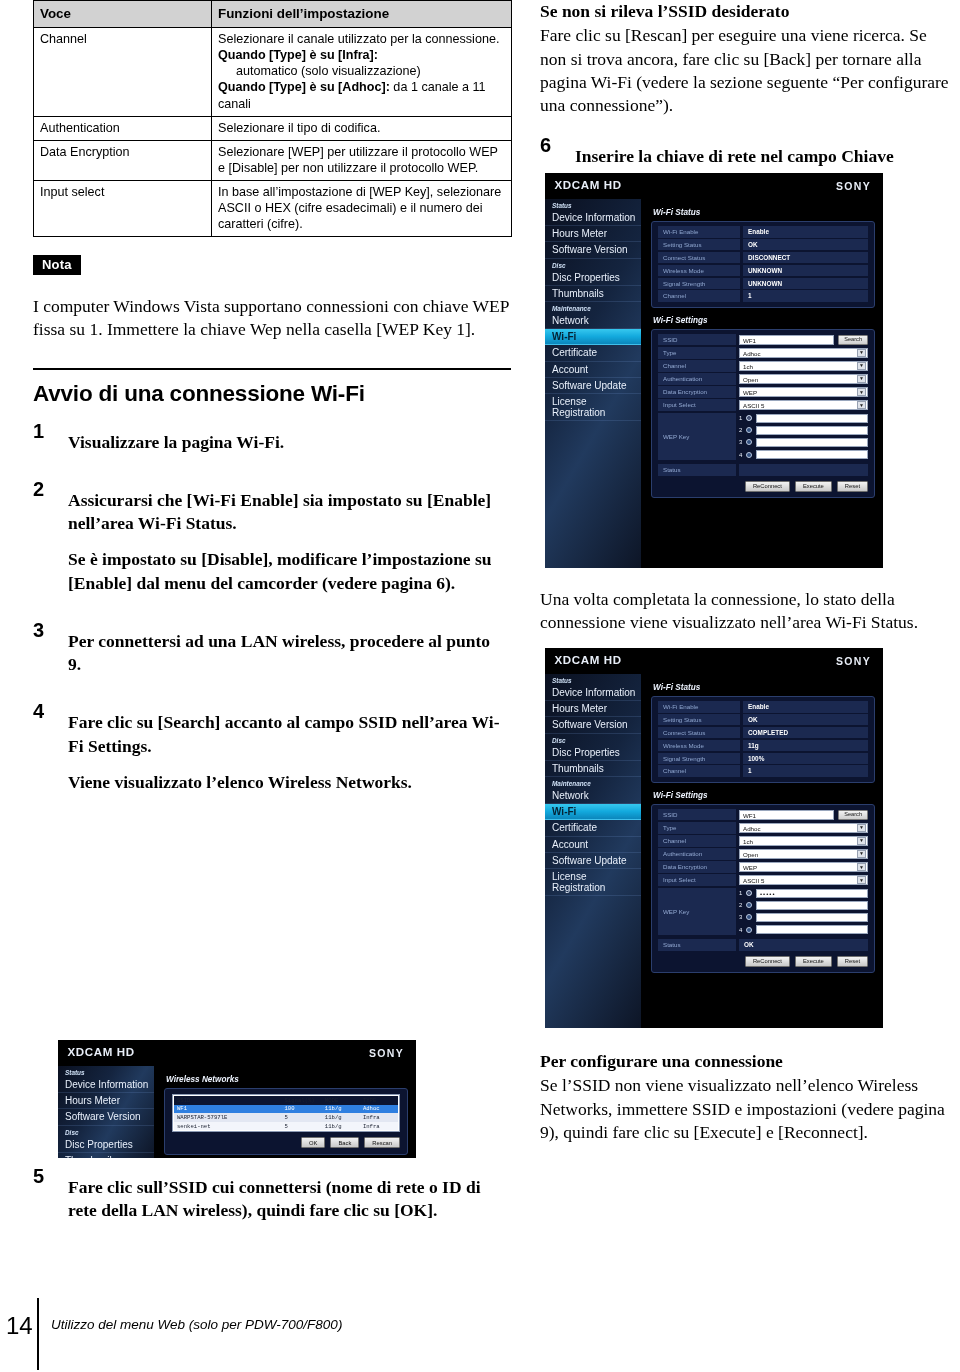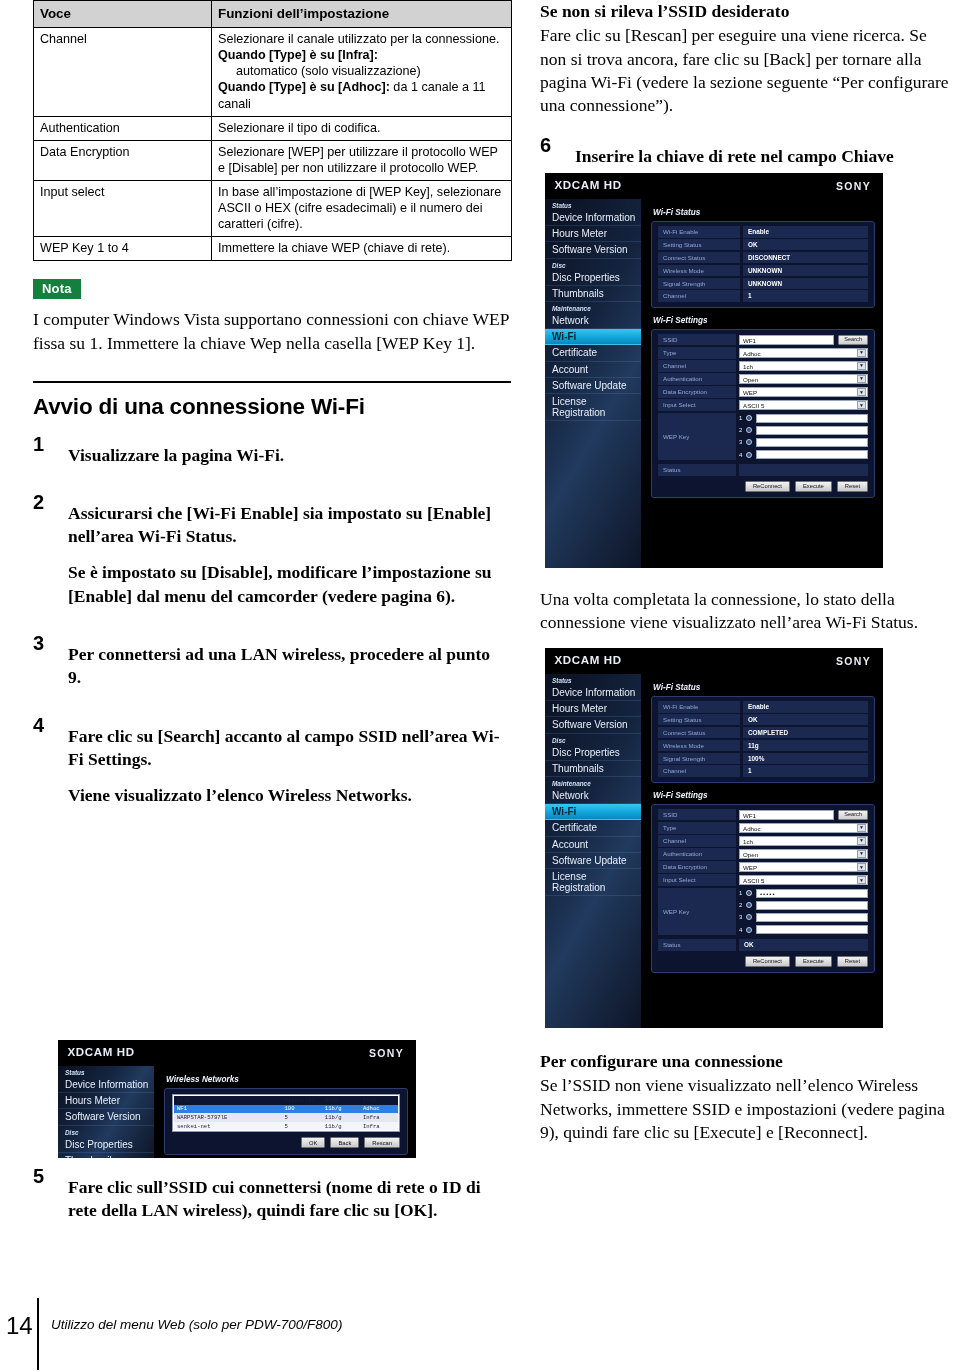--- a/index.html
+++ b/index.html
@@ -41,29 +41,29 @@
     text-align:left;
   }
   table.settings col.c1 { width:178px; }
   table.settings col.c2 { width:300px; }
   .indent1 { display:block; padding-left:18px; }
 
   
   .nota-wrap { margin-top:18px; }
   .nota-badge {
     display:inline-block;
-    background:#15803d; color:#fff;
+    background:#000000; color:#fff;
     font-family:"Liberation Sans", sans-serif;
     font-weight:bold;
     font-size:13px;
     padding:2px 9px 3px 9px;
     letter-spacing:.2px;
   }
   .nota-body {
-    margin-top:9px;
+    margin-top:20px;
     font-size:17.5px;
     line-height:1.32;
   }
 
   
   .sect-rule { border-top:2.6px solid #000; margin-top:26px; }
   .sect-title {
     font-family:"Liberation Sans", sans-serif;
     font-weight:bold;
     font-size:22.5px;
@@ -274,24 +274,20 @@
           <td>Selezionare il tipo di codifica.</td>
         </tr>
         <tr>
           <td>Data Encryption</td>
           <td>Selezionare [WEP] per utilizzare il protocollo WEP e [Disable] per non utilizzare il protocollo WEP.</td>
         </tr>
         <tr>
           <td>Input select</td>
           <td>In base all’impostazione di [WEP Key], selezionare ASCII o HEX (cifre esadecimali) e il numero dei caratteri (cifre).</td>
         </tr>
-        <tr>
-          <td>WEP Key 1 to 4</td>
-          <td>Immettere la chiave WEP (chiave di rete).</td>
-        </tr>
       </tbody>
     </table>
 
     <div class="nota-wrap">
       <div class="nota-badge">Nota</div>
       <div class="nota-body">I computer Windows Vista supportano connessioni con chiave WEP fissa su 1. Immettere la chiave Wep nella casella [WEP Key 1].</div>
     </div>
 
     <div class="sect-rule"></div>
     <div class="sect-title">Avvio di una connessione Wi-Fi</div>

